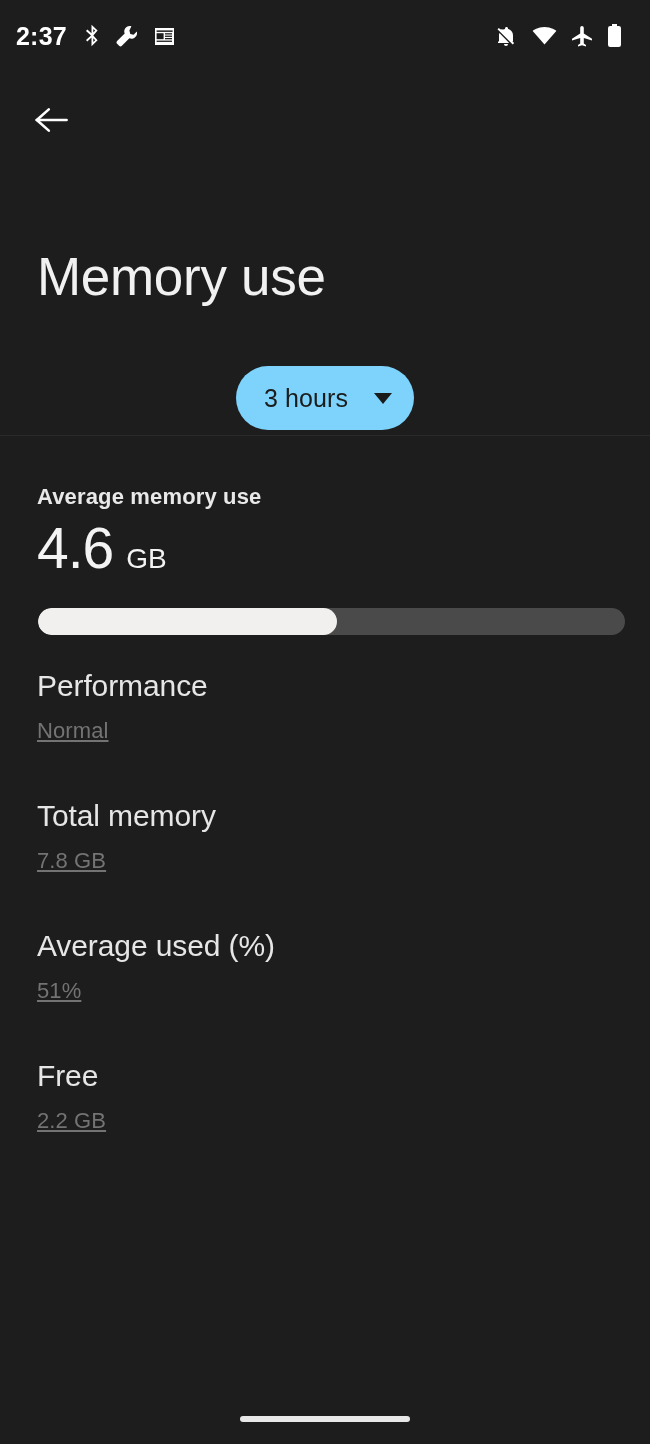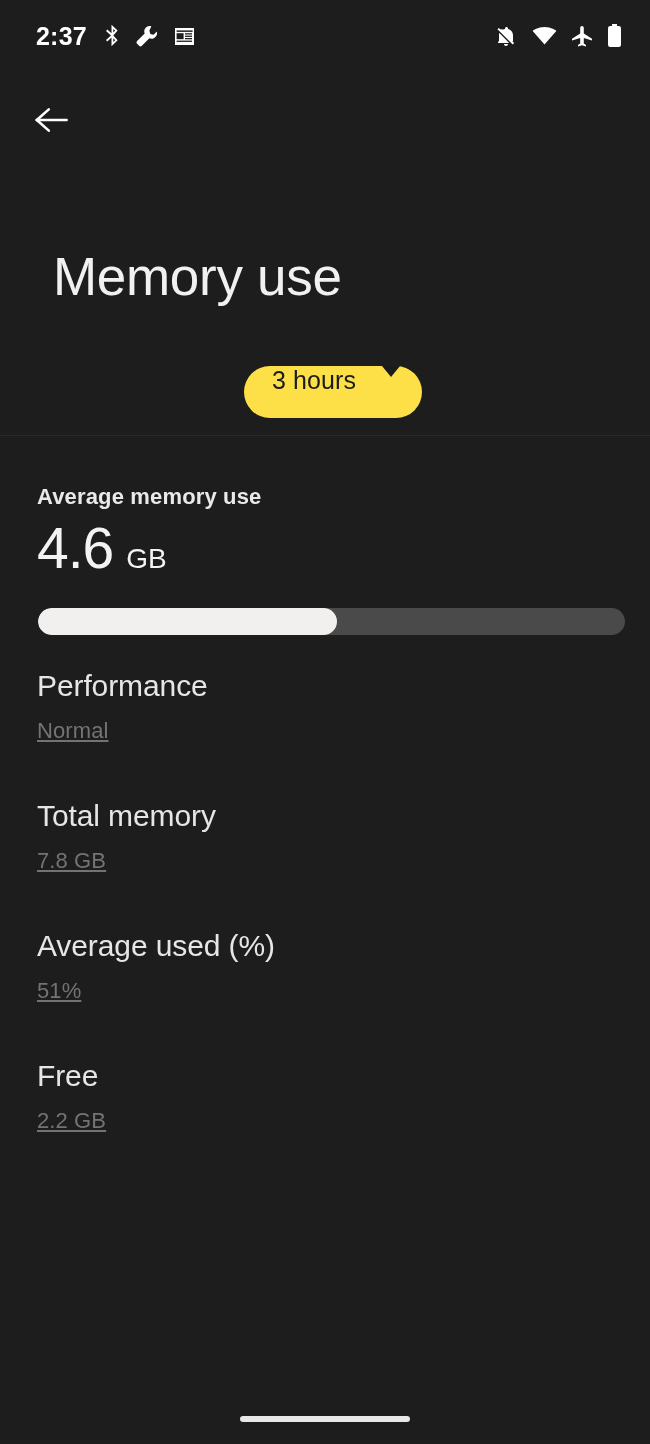--- a/index.html
+++ b/index.html
@@ -10,54 +10,53 @@
     -webkit-font-smoothing:antialiased;
     overflow:hidden;
   }
   .phone { position:relative; width:650px; height:1444px; background:#1d1d1d; }
 
   
   .status-bar{
     position:absolute; top:0; left:0; right:0; height:72px;
     display:flex; align-items:center; justify-content:space-between;
     padding:0 28px 0 16px;
-    margin-left:20px;
   }
   .status-left{ display:flex; align-items:center; gap:16px; }
   .status-right{ display:flex; align-items:center; gap:14px; }
   .clock{ color:#fff; font-size:25px; font-weight:700; letter-spacing:.2px; }
   .sicon{ display:block; }
   .sicon svg{ display:block; fill:#fff; }
 
   
   .back-btn{
     position:absolute; top:92px; left:24px;
     width:56px; height:56px;
     display:flex; align-items:center; justify-content:center;
     cursor:pointer;
   }
   .back-btn svg{ display:block; }
 
   
   .header{
-    position:absolute; top:170px; left:16px; right:0; height:265px;
+    position:absolute; top:170px; left:0; right:0; height:265px;
   }
   .page-title{
     position:absolute; top:80px; left:37px;
     font-size:53px; font-weight:400; color:#f1f1f1;
     letter-spacing:-0.3px; line-height:1;
   }
   .chip-wrap{
     position:absolute; top:196px; left:0; right:0;
     display:flex; justify-content:center;
   }
   .chip{
-    display:flex; align-items:flex-start; gap:26px;
-    height:52px; padding:0 22px 0 28px;
-    background:#fde047; border-radius:32px;
+    display:flex; align-items:center; gap:26px;
+    height:64px; padding:0 22px 0 28px;
+    background:#7dd3fc; border-radius:32px;
     cursor:pointer; user-select:none;
   }
   .chip-label{ font-size:25px; color:#1a1c1b; letter-spacing:.1px; }
   .chip-caret{ width:0; height:0; border-left:9px solid transparent;
                border-right:9px solid transparent; border-top:11px solid #1a1c1b; }
 
   .divider{
     position:absolute; top:435px; left:0; right:0;
     height:1px; background:#2a2a2a;
   }

